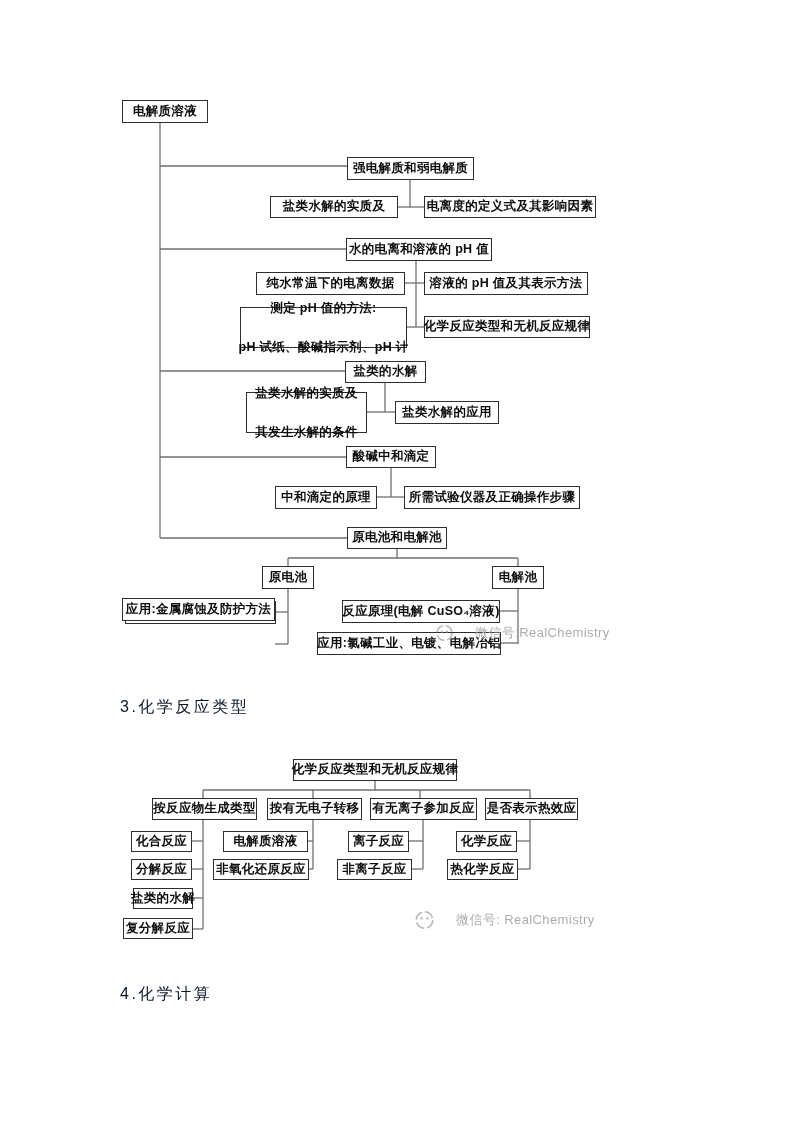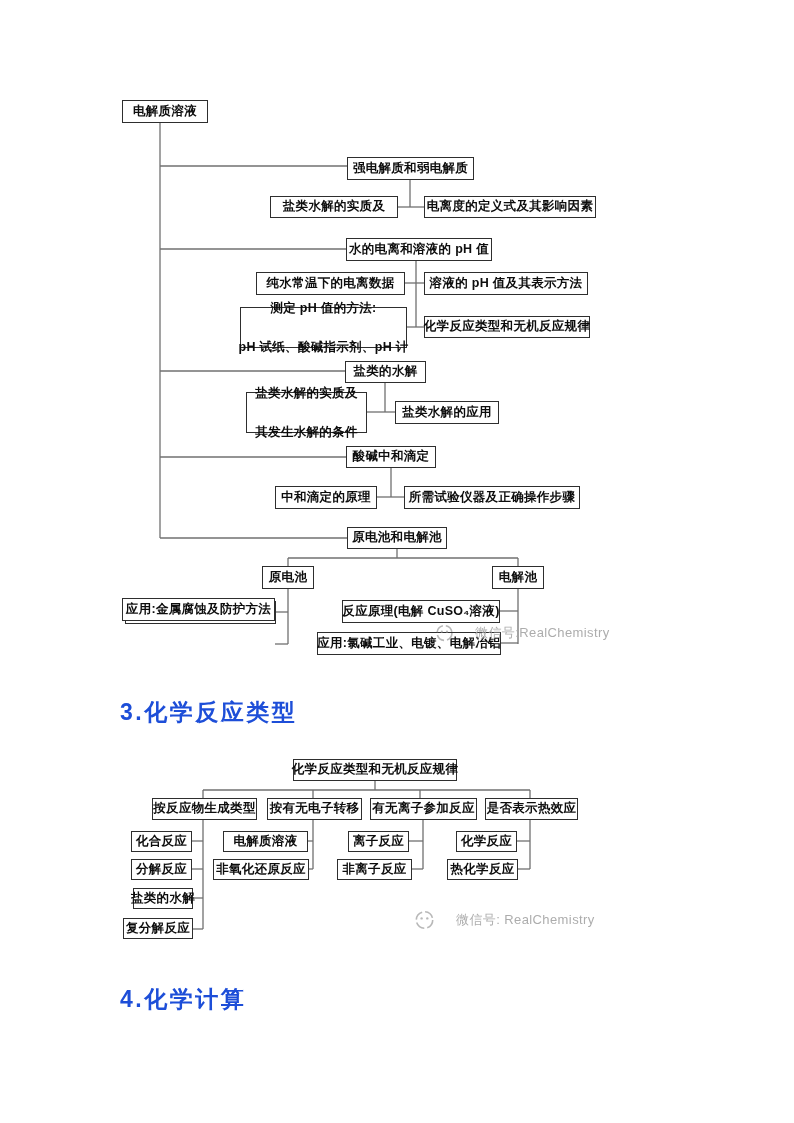--- a/index.html
+++ b/index.html
@@ -10,22 +10,22 @@
   .lines { position:absolute; left:0; top:0; width:794px; height:1123px; z-index:1; }
   .n {
     position:absolute; box-sizing:border-box; z-index:2;
     border:1.5px solid #2e2e2e; background:#ffffff;
     display:flex; align-items:center; justify-content:center;
     font-size:12.5px; font-weight:bold; color:#0d0d0d;
     white-space:nowrap; letter-spacing:0.3px; line-height:1.1;
   }
   .n.two { flex-direction:column; line-height:1.5;gap:20px; }
   .h {
-    position:absolute; z-index:2; font-size:23px; color:#1d4ed8;
-    letter-spacing:2.5px; font-weight:bold;
+    position:absolute; z-index:2; font-size:16px; color:#0f172a;
+    letter-spacing:2.5px; font-weight:normal;
   }
   .wm {
     position:absolute; z-index:3; display:flex; align-items:center; gap:21px;
     color:#a6a6a6; font-size:13px; letter-spacing:0.4px; opacity:0.92;
   }
   .wm svg { display:block; }
 </style>
 </head>
 <body>
 

